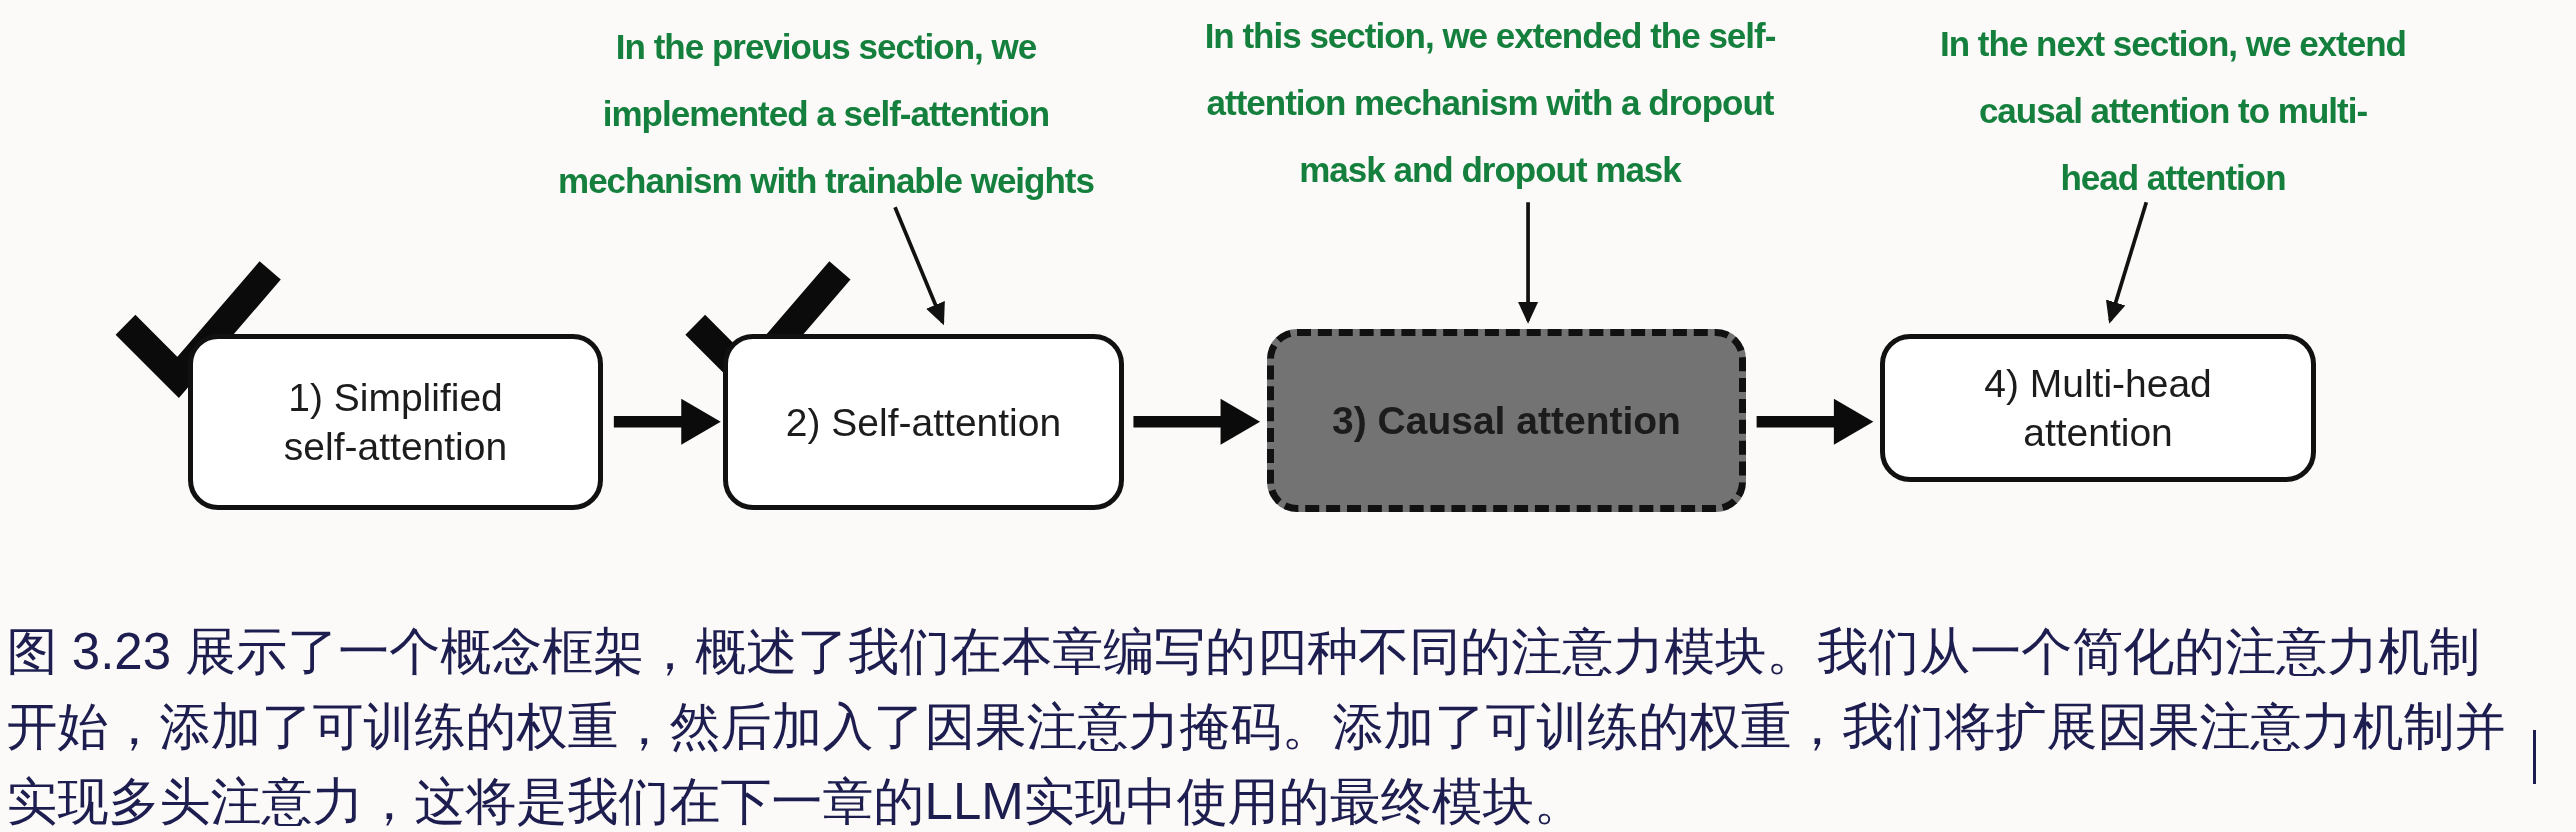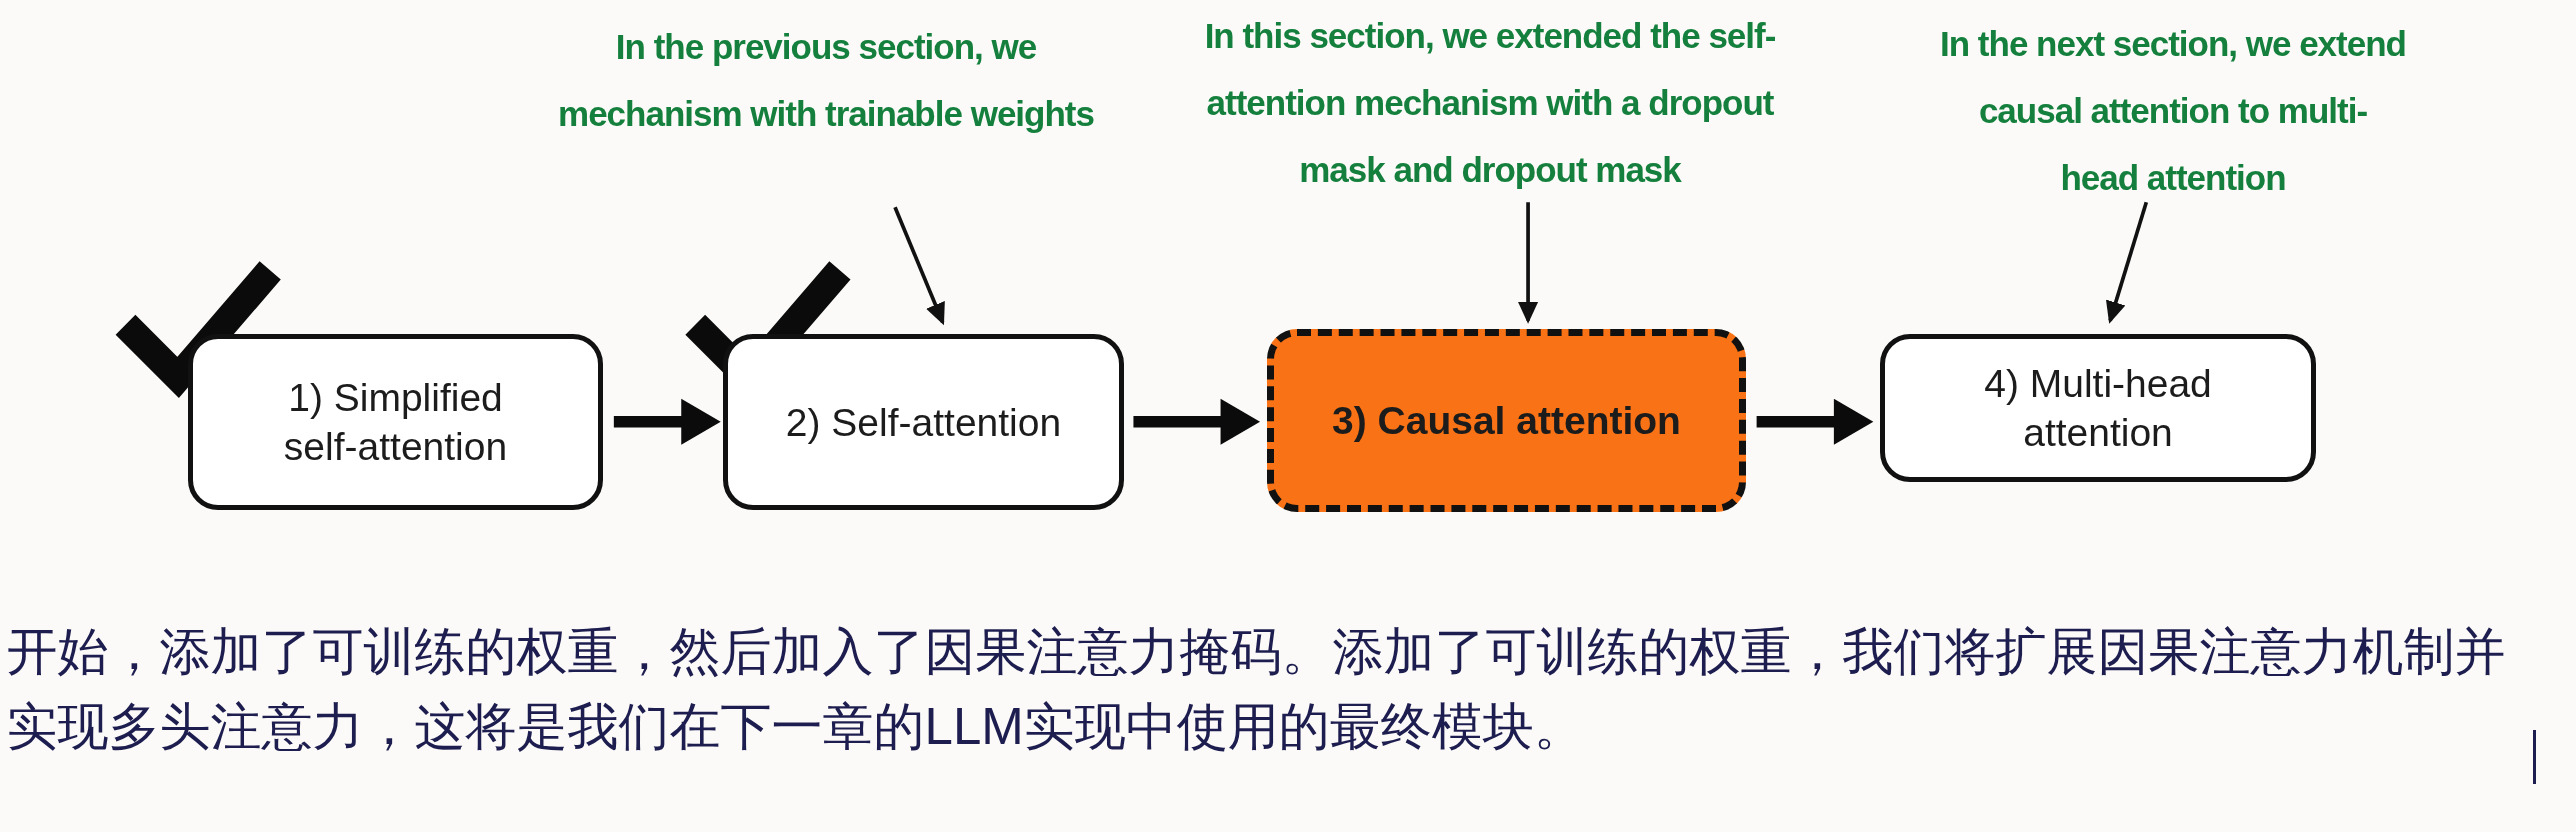--- a/index.html
+++ b/index.html
@@ -46,21 +46,21 @@
     flex-direction: column;
     align-items: center;
     justify-content: center;
     color: #1c1c1c;
     font-size: 39px;
     line-height: 49px;
     text-align: center;
   }
   .box.highlight {
     border: 7.4px dashed #111111;
-    background: #f97316;
+    background: #737373;
     font-weight: 700;
   }
   
   .caption {
     position: absolute;
     left: 6.6px;
     top: 614px;
     width: 2569px;
     color: #1d1d4f;
     font-size: 51px;
@@ -76,20 +76,21 @@
     background: #1d1d4f;
   }
 </style>
 </head>
 <body>
 
 <div class="canvas">
 
   <div class="ann" style="left:456px; top:13px;">
     <div class="ann-line">In the previous section, we</div>
+    <div class="ann-line">implemented a self-attention</div>
     <div class="ann-line">mechanism with trainable weights</div>
   </div>
 
   <div class="ann" style="left:1120px; top:1.6px;">
     <div class="ann-line">In this section, we extended the self-</div>
     <div class="ann-line">attention mechanism with a dropout</div>
     <div class="ann-line">mask and dropout mask</div>
   </div>
 
   <div class="ann" style="left:1803px; top:10px;">
@@ -139,20 +140,21 @@
   <div class="box highlight" style="left:1267px; top:329px; width:479px; height:183px;">
     <div class="box-line">3) Causal attention</div>
   </div>
 
   <div class="box" style="left:1880px; top:334px; width:436px; height:148px;">
     <div class="box-line">4) Multi-head</div>
     <div class="box-line">attention</div>
   </div>
 
   <div class="caption">
+    <div class="cap-line">图 3.23 展示了一个概念框架，概述了我们在本章编写的四种不同的注意力模块。我们从一个简化的注意力机制</div>
     <div class="cap-line">开始，添加了可训练的权重，然后加入了因果注意力掩码。添加了可训练的权重，我们将扩展因果注意力机制并</div>
     <div class="cap-line">实现多头注意力，这将是我们在下一章的LLM实现中使用的最终模块。</div>
   </div>
 
   <div class="caret"></div>
 
 </div>
 
 
 </body></html>

